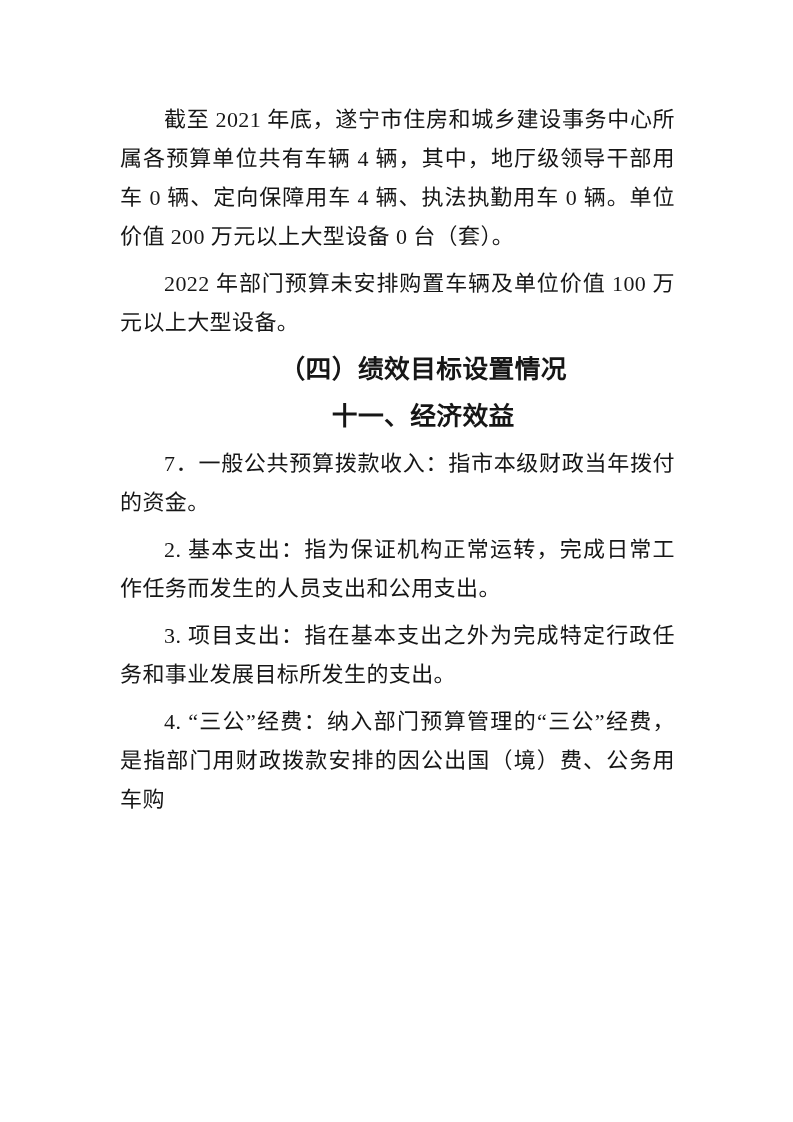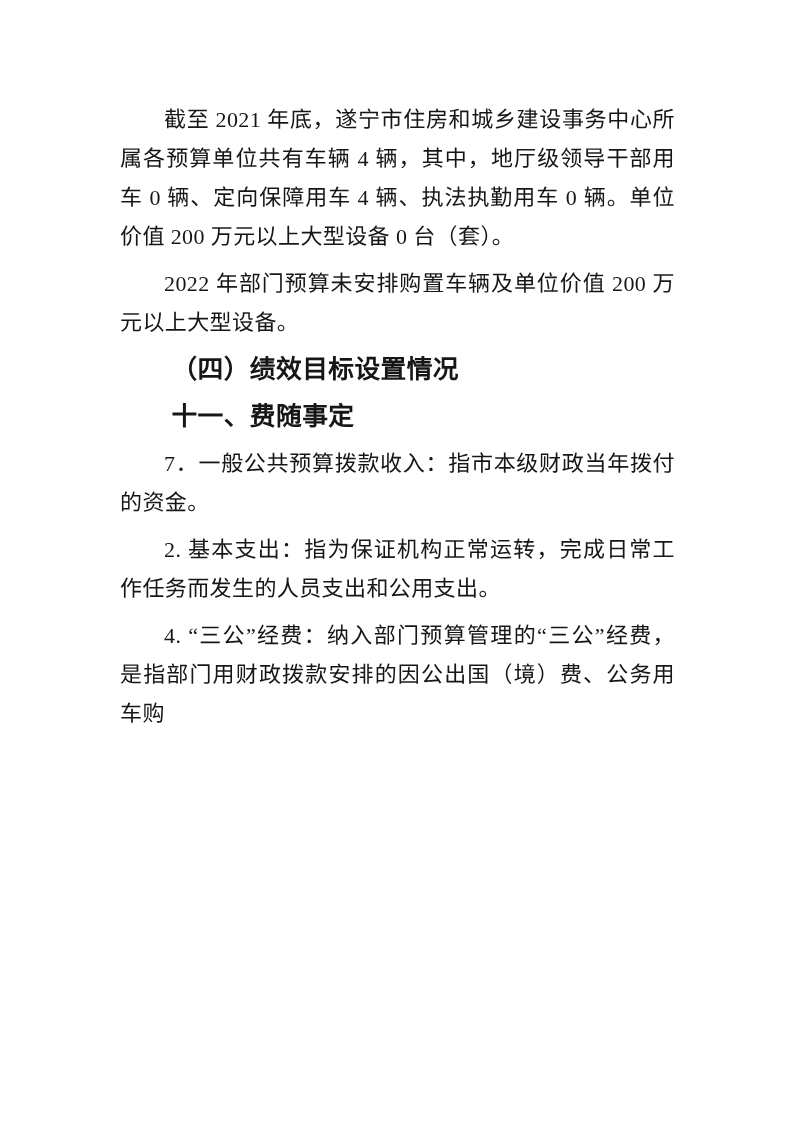--- a/index.html
+++ b/index.html
@@ -17,20 +17,21 @@
     color: #161616;
     font-family: "Liberation Serif", "DejaVu Serif", serif;
     font-size: 22px;
     line-height: 39px;
     overflow: hidden;
   }
   .block {
     margin: 8px 0 0 0;
     text-indent: 2em;
     letter-spacing: 0.4px;
+    text-align: center;
   }
   .block:first-child {
     margin-top: 0;
   }
   .para {
     text-align: justify;
     text-justify: inter-ideograph;
   }
   .heading {
     font-weight: 700;
@@ -41,26 +42,27 @@
   .heading-hei {
     font-family: "Liberation Sans", "DejaVu Sans", sans-serif;
   }
 </style>
 </head>
 <body>
 
 <div class="page">
   <p class="block para">截至 2021 年底，遂宁市住房和城乡建设事务中心所属各预算单位共有车辆 4 辆，其中，地厅级领导干部用车 0 辆、定向保障用车 4 辆、执法执勤用车 0 辆。单位价值 200 万元以上大型设备 0 台（套）。</p>
 
-  <p class="block para">2022 年部门预算未安排购置车辆及单位价值 200 万元以上大型设备。</p>
+  <p class="block para">2022 年部门预算未安排购置车辆及单位价值 100 万元以上大型设备。</p>
 
   <h3 class="block heading heading-kai">（四）绩效目标设置情况</h3>
 
 
-  <h3 class="block heading heading-hei">十一、费随事定</h3>
+  <h3 class="block heading heading-hei">十一、经济效益</h3>
 
   <p class="block para">7．一般公共预算拨款收入：指市本级财政当年拨付的资金。</p>
 
   <p class="block para">2. 基本支出：指为保证机构正常运转，完成日常工作任务而发生的人员支出和公用支出。</p>
 
+  <p class="block para">3. 项目支出：指在基本支出之外为完成特定行政任务和事业发展目标所发生的支出。</p>
 
   <p class="block para">4. “三公”经费：纳入部门预算管理的“三公”经费，是指部门用财政拨款安排的因公出国（境）费、公务用车购</p>
 </div>
 
 </body></html>

